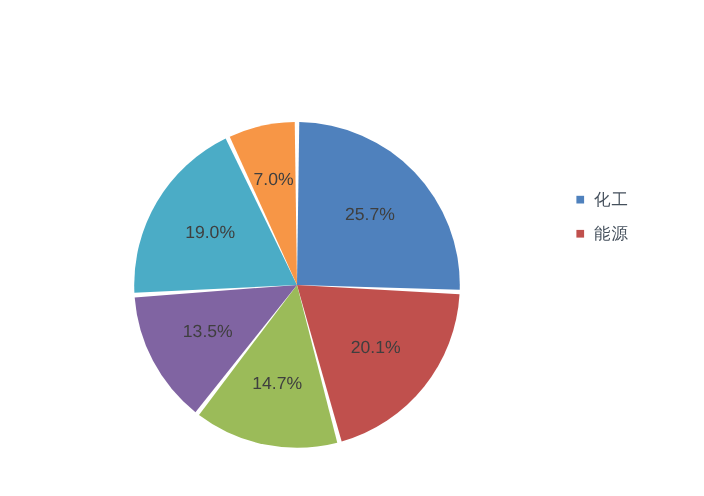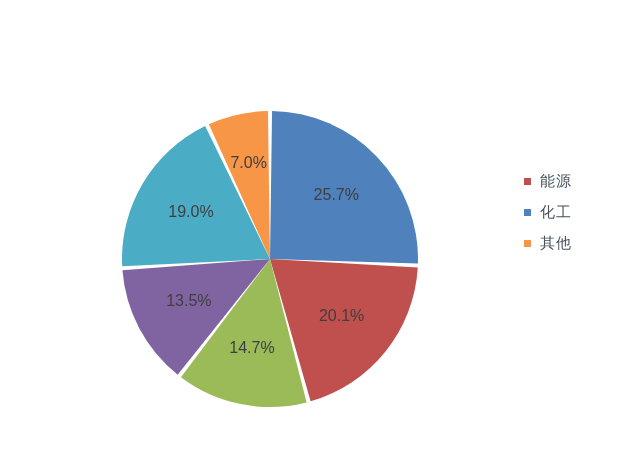--- a/index.html
+++ b/index.html
@@ -120,26 +120,22 @@
           <text class="slice-label" x="252.0" y="287.0">14.7%</text>
           <text class="slice-label" x="188.9" y="239.9">13.5%</text>
           <text class="slice-label" x="191.0" y="150.3">19.0%</text>
           <text class="slice-label" x="248.7" y="101.7">7.0%</text>
         </g>
     </svg>
   </div>
 
   <div class="legend" id="legend">
       <div class="legend-item">
-        <span class="legend-swatch" style="background: rgb(192, 80, 77);"></span>
-        <span class="legend-label">能源</span>
-      </div>
-      <div class="legend-item">
         <span class="legend-swatch" style="background: rgb(79, 129, 189);"></span>
         <span class="legend-label">化工</span>
       </div>
       <div class="legend-item">
-        <span class="legend-swatch" style="background: rgb(247, 150, 70);"></span>
-        <span class="legend-label">其他</span>
+        <span class="legend-swatch" style="background: rgb(192, 80, 77);"></span>
+        <span class="legend-label">能源</span>
       </div>
     </div>
 
 </div>
 
 </body></html>

